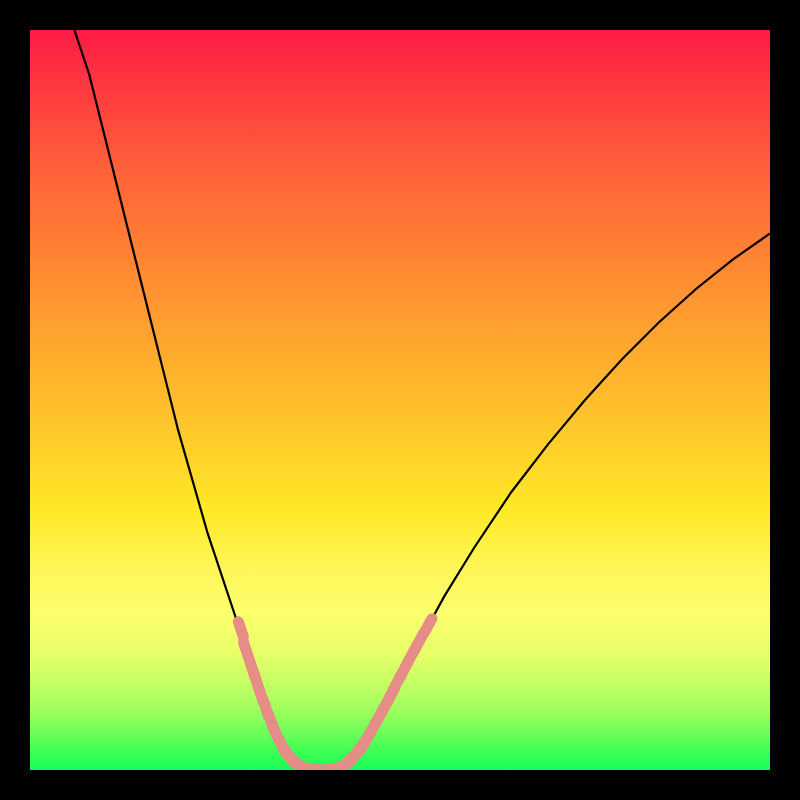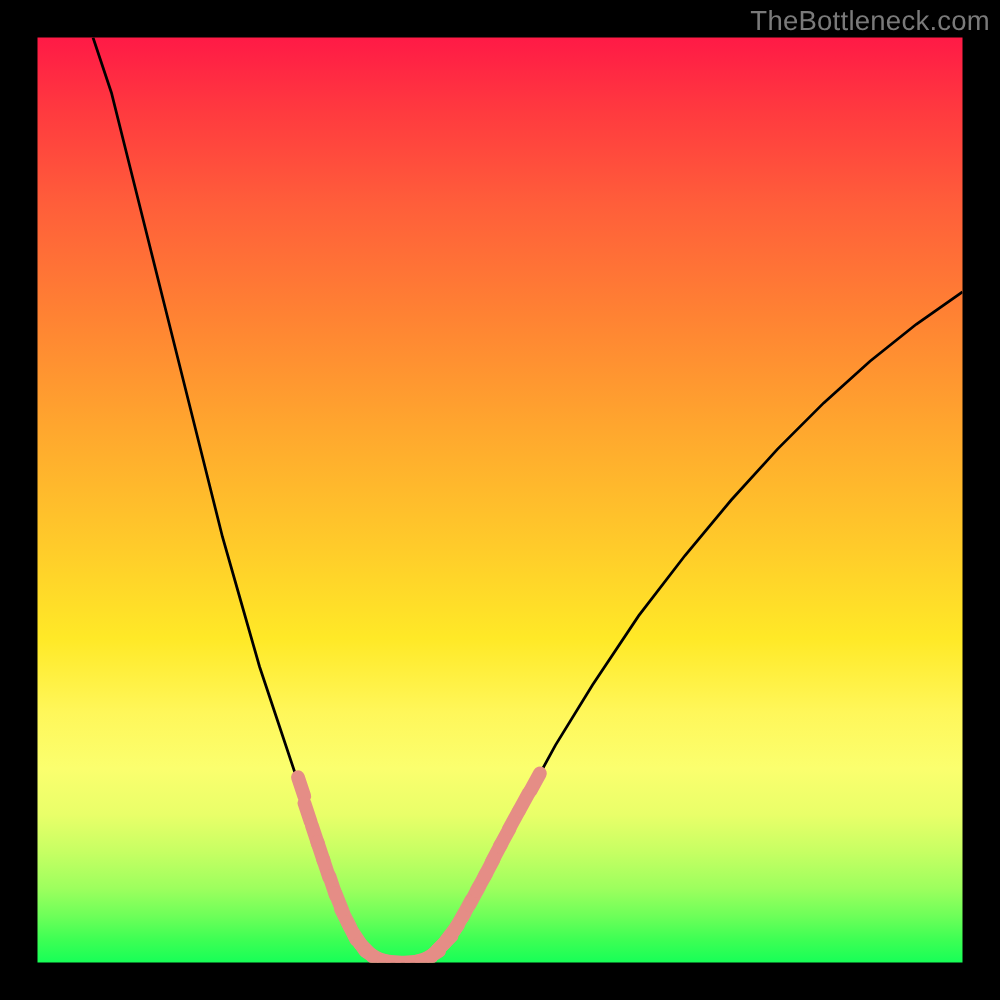--- a/index.html
+++ b/index.html
@@ -97,14 +97,13 @@
           <line x1="351.40" y1="682.66" x2="359.00" y2="668.58" stroke="#e58d86" stroke-width="11" stroke-linecap="round"></line>
           <line x1="357.39" y1="671.60" x2="364.85" y2="657.44" stroke="#e58d86" stroke-width="11" stroke-linecap="round"></line>
           <line x1="363.31" y1="659.76" x2="370.77" y2="645.60" stroke="#e58d86" stroke-width="11" stroke-linecap="round"></line>
           <line x1="369.87" y1="647.12" x2="377.53" y2="633.08" stroke="#e58d86" stroke-width="11" stroke-linecap="round"></line>
           <line x1="377.27" y1="633.06" x2="384.93" y2="619.02" stroke="#e58d86" stroke-width="11" stroke-linecap="round"></line>
           <line x1="385.41" y1="618.26" x2="393.07" y2="604.22" stroke="#e58d86" stroke-width="11" stroke-linecap="round"></line>
           <line x1="394.29" y1="602.72" x2="401.95" y2="588.68" stroke="#e58d86" stroke-width="11" stroke-linecap="round"></line>
         </g>
     </svg>
   </div>
-  <div class="watermark">TheBottleneck.com</div>
 </div>
 
 </body></html>

